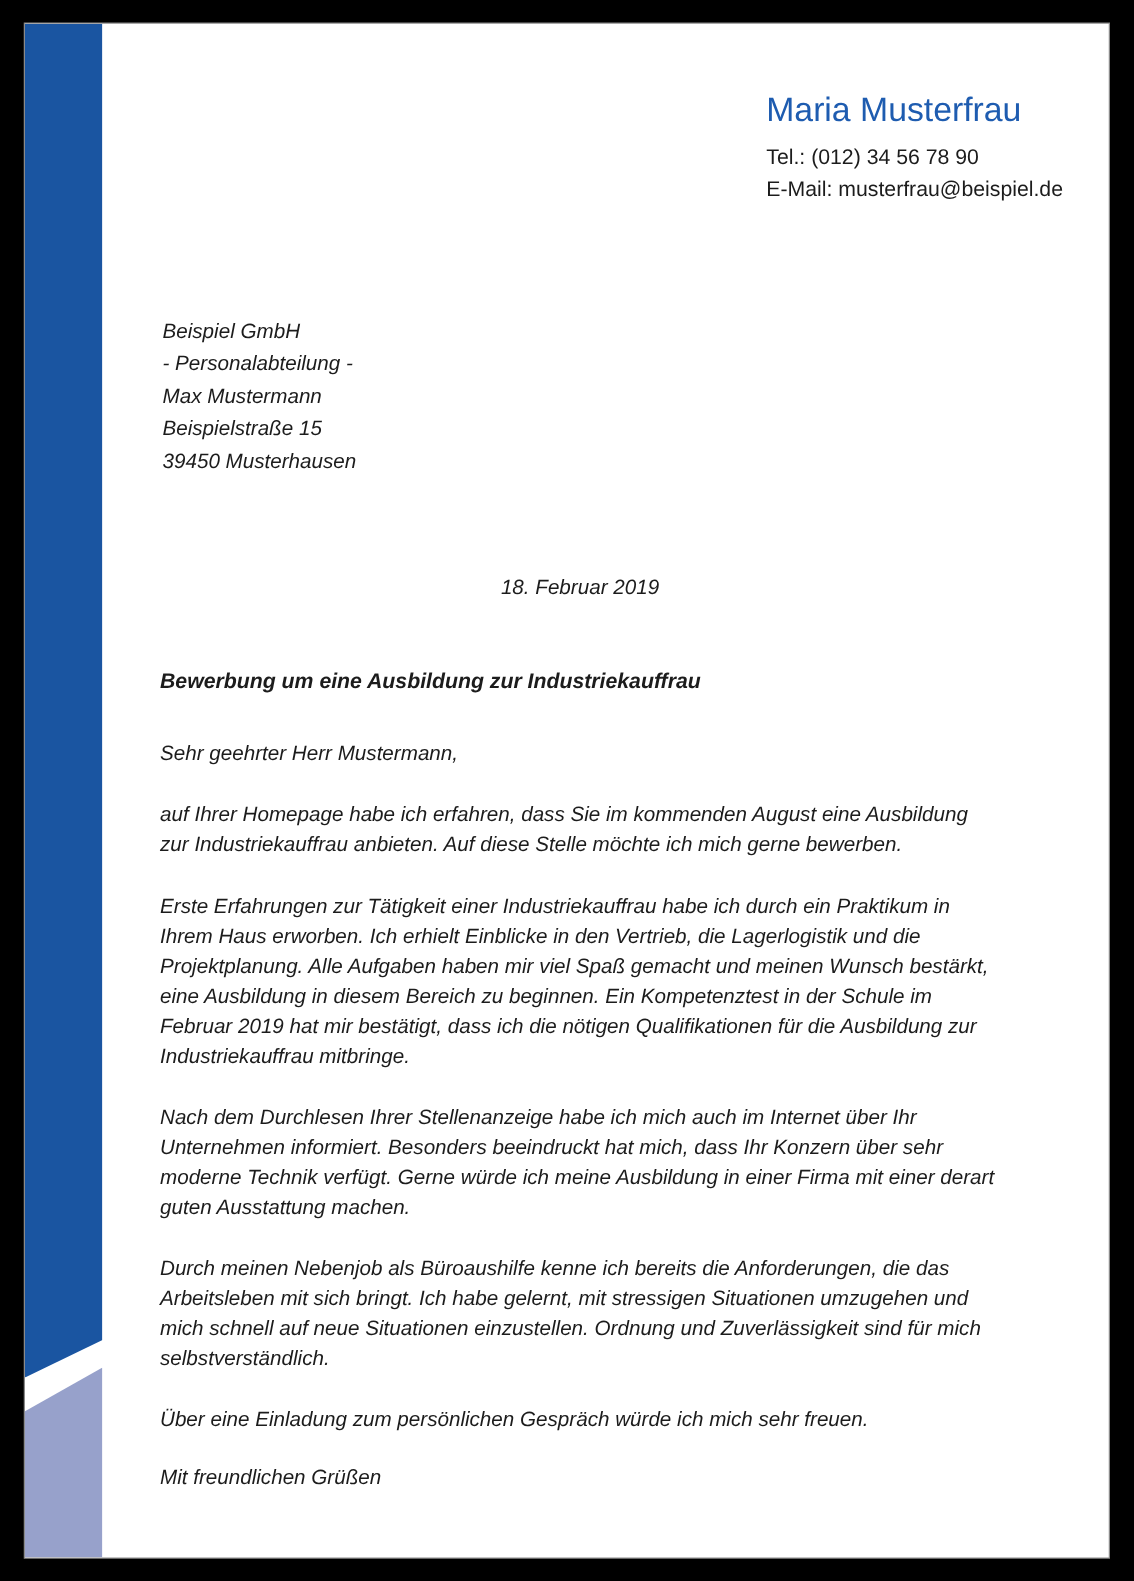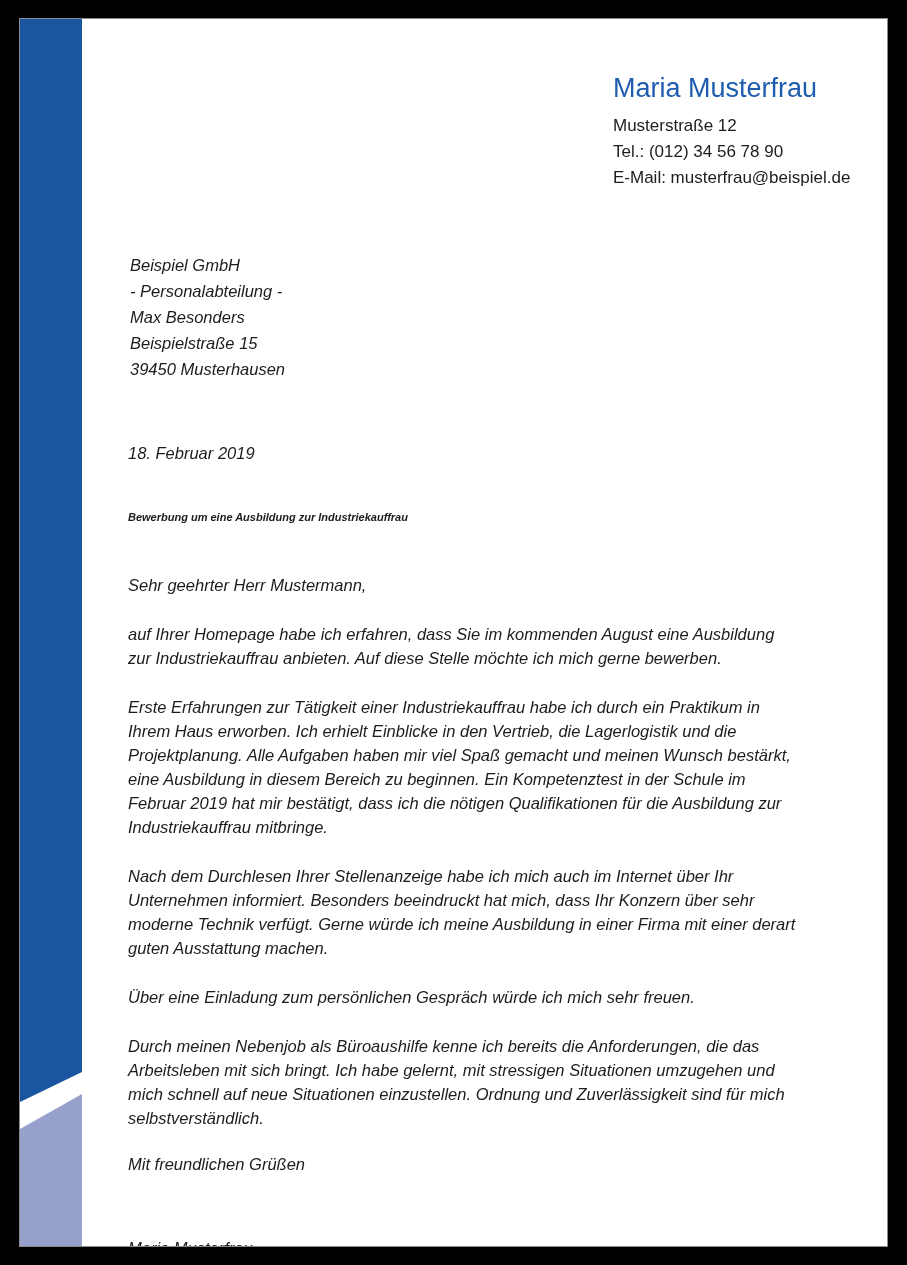--- a/index.html
+++ b/index.html
@@ -57,72 +57,71 @@
     width: 680px;
     font-size: 16.5px;
     line-height: 24px;
     font-style: italic;
   }
   .recipient-line {
     font-size: 16.5px;
     line-height: 22px;
   }
   .date-row {
-    margin-top: 55px;
-    text-align: left;
+    margin-top: 72px;
+    text-align: center;
   }
   .subject {
-    margin-top: 36px;
+    margin-top: 47px;
     font-weight: 700;
-    font-size: 11px;
+    font-size: 17px;
   }
-  .salutation { margin-top: 40px; }
+  .salutation { margin-top: 30px; }
   .body-par { margin-top: 21px; }
   .farewell { margin-top: 18px; }
   .signature { margin-top: 56px; }
 </style>
 </head>
 <body>
 
 <div class="frame">
   <div class="page">
 
     <div class="stripe">
       <div class="stripe-dark" style="background: rgb(26, 85, 161);"></div>
       <div class="stripe-light" style="background: rgb(151, 161, 203);"></div>
     </div>
 
     <div class="sender">
       <div class="sender-name" style="color: rgb(30, 92, 176);">Maria Musterfrau</div>
-      <div class="sender-line">Musterstraße 12</div>
       <div class="sender-line">Tel.: (012) 34 56 78 90</div>
       <div class="sender-line">E-Mail: musterfrau@beispiel.de</div>
     </div>
 
     <div class="content">
 
       <div>
         <div class="recipient-line">Beispiel GmbH</div>
         <div class="recipient-line">- Personalabteilung -</div>
-        <div class="recipient-line">Max Besonders</div>
+        <div class="recipient-line">Max Mustermann</div>
         <div class="recipient-line">Beispielstraße 15</div>
         <div class="recipient-line">39450 Musterhausen</div>
       </div>
 
       <div class="date-row">18. Februar 2019</div>
 
       <div class="subject">Bewerbung um eine Ausbildung zur Industriekauffrau</div>
 
       <p class="salutation">Sehr geehrter Herr Mustermann,</p>
 
       <p class="body-par">auf Ihrer Homepage habe ich erfahren, dass Sie im kommenden August eine Ausbildung zur Industriekauffrau anbieten. Auf diese Stelle möchte ich mich gerne bewerben.</p>
       <p class="body-par">Erste Erfahrungen zur Tätigkeit einer Industriekauffrau habe ich durch ein Praktikum in Ihrem Haus erworben. Ich erhielt Einblicke in den Vertrieb, die Lagerlogistik und die Projektplanung. Alle Aufgaben haben mir viel Spaß gemacht und meinen Wunsch bestärkt, eine Ausbildung in diesem Bereich zu beginnen. Ein Kompetenztest in der Schule im Februar 2019 hat mir bestätigt, dass ich die nötigen Qualifikationen für die Ausbildung zur Industriekauffrau mitbringe.</p>
       <p class="body-par">Nach dem Durchlesen Ihrer Stellenanzeige habe ich mich auch im Internet über Ihr Unternehmen informiert. Besonders beeindruckt hat mich, dass Ihr Konzern über sehr moderne Technik verfügt. Gerne würde ich meine Ausbildung in einer Firma mit einer derart guten Ausstattung machen.</p>
+      <p class="body-par">Durch meinen Nebenjob als Büroaushilfe kenne ich bereits die Anforderungen, die das Arbeitsleben mit sich bringt. Ich habe gelernt, mit stressigen Situationen umzugehen und mich schnell auf neue Situationen einzustellen. Ordnung und Zuverlässigkeit sind für mich selbstverständlich.</p>
       <p class="body-par">Über eine Einladung zum persönlichen Gespräch würde ich mich sehr freuen.</p>
-      <p class="body-par">Durch meinen Nebenjob als Büroaushilfe kenne ich bereits die Anforderungen, die das Arbeitsleben mit sich bringt. Ich habe gelernt, mit stressigen Situationen umzugehen und mich schnell auf neue Situationen einzustellen. Ordnung und Zuverlässigkeit sind für mich selbstverständlich.</p>
 
       <p class="farewell">Mit freundlichen Grüßen</p>
 
       <p class="signature">Maria Musterfrau</p>
 
     </div>
   </div>
 </div>
 
 </body></html>

